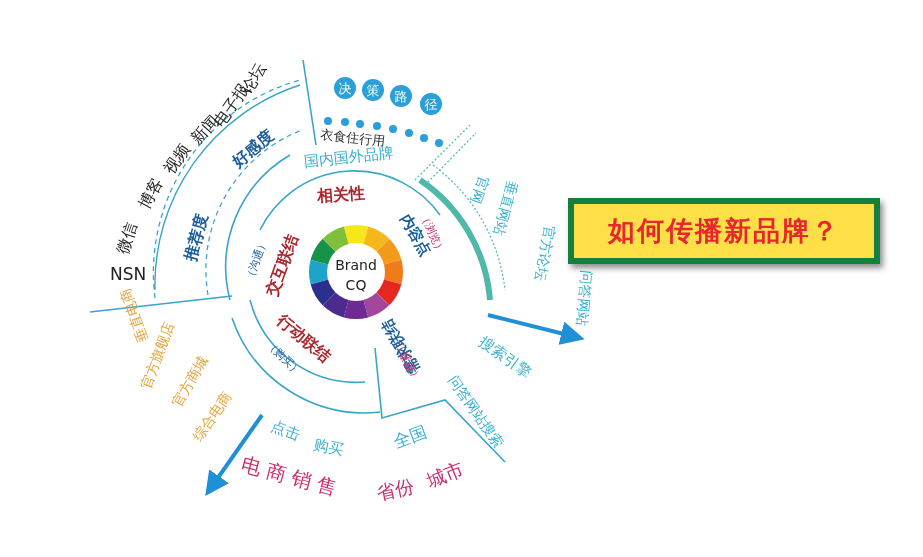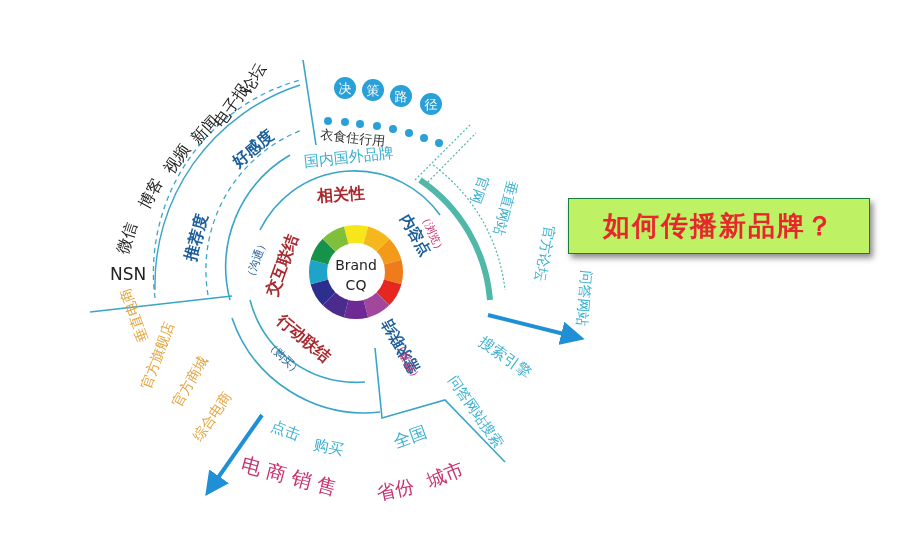--- a/index.html
+++ b/index.html
@@ -2,22 +2,22 @@
 <html><head>
   <meta charset="utf-8">
   <style>
     html, body { margin: 0; padding: 0; background: #ffffff; }
     body { width: 923px; height: 557px; overflow: hidden; position: relative;
            font-family: "DejaVu Sans", sans-serif; }
     #canvas { position: absolute; left: 0; top: 0; width: 923px; height: 557px; }
     svg text { font-family: "DejaVu Sans", sans-serif; }
     .title-box {
       position: absolute; left: 568px; top: 198px; width: 300px; height: 54px;
-      background: #bef264; box-shadow: 3px 4px 6px rgba(0,0,0,0.45);
-      border: 1px solid #15803d; display: flex; align-items: center; justify-content: center;
+      background: #fde047; box-shadow: 3px 4px 6px rgba(0,0,0,0.45);
+      border: 6px solid #15803d; display: flex; align-items: center; justify-content: center;
     }
     .title-text { color: #e8262e; font-size: 27px; font-weight: bold; letter-spacing: 2px;
                   font-family: "DejaVu Sans", sans-serif; }
   </style>
 </head>
 <body>
 
 <svg id="canvas" viewBox="0 0 923 557" xmlns="http://www.w3.org/2000/svg">
   <defs>
     <marker id="ah" viewBox="0 0 10 10" refX="8" refY="5" markerWidth="6" markerHeight="6" orient="auto">

